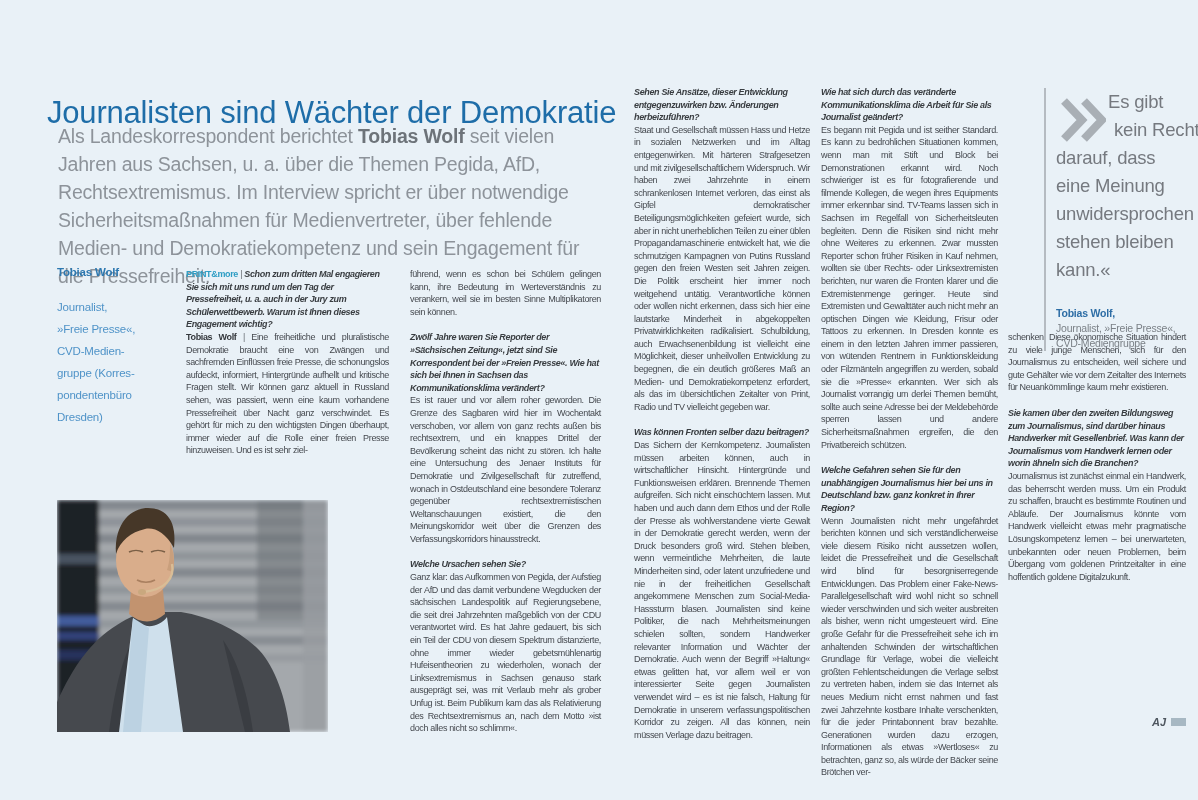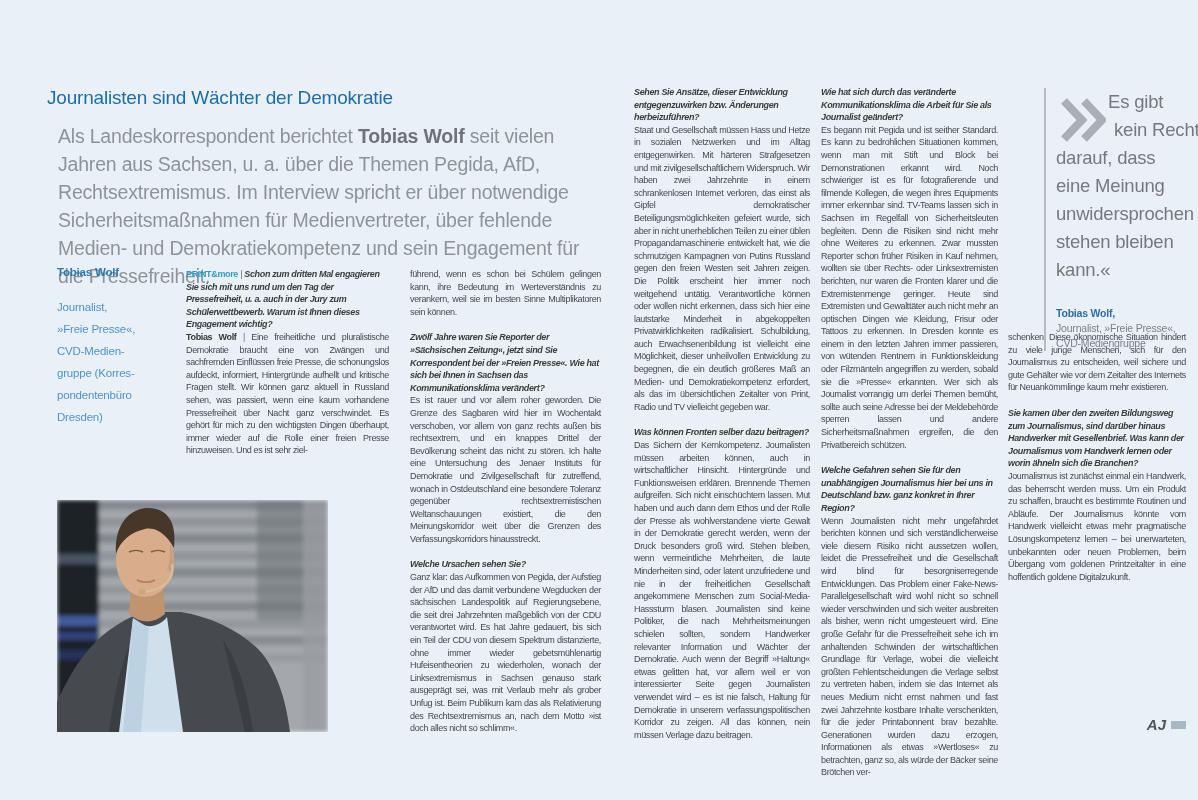--- a/index.html
+++ b/index.html
@@ -5,21 +5,21 @@
   html,body{margin:0;padding:0;background:#d8dde2;}
   .page{
     position:relative;width:1198px;height:800px;overflow:hidden;
     background:#e9f1f7;
     font-family:"Liberation Sans",sans-serif;
     color:#45494f;
   }
   
   .headline{
     position:absolute;left:47px;top:74px;width:580px;
-    font-size:19px;font-weight:400;color:#1e6da8;letter-spacing:-0.2px;
+    font-size:31px;font-weight:400;color:#1e6da8;letter-spacing:-0.2px;
   }
   .intro{
     position:absolute;left:58px;top:122px;width:548px;
     font-size:19.5px;line-height:28px;color:#8d939a;letter-spacing:-0.2px;
   }
   .intro .intro-bold{font-weight:700;color:#6d7379;}
   
   .col{position:absolute;font-size:9px;line-height:12.6px;letter-spacing:-0.35px;}
   .col p{margin:0;}
   .col p.q{margin-top:13px;font-weight:700;font-style:italic;color:#393d41;}
@@ -50,21 +50,21 @@
   .pq-attr-name{font-weight:700;color:#2d6da5;font-size:10.5px;line-height:15px;letter-spacing:-0.2px;}
   .pq-attr-role{color:#7b8187;font-size:10.5px;line-height:15px;white-space:pre-line;letter-spacing:-0.2px;}
   
   .photo{position:absolute;left:57px;top:500px;width:271px;height:232px;overflow:hidden;}
   .photo svg{display:block;}
   
   .footer{
     position:absolute;left:1008px;top:716px;width:178px;
     display:flex;justify-content:flex-end;align-items:center;gap:5px;
   }
-  .aj{font-style:italic;color:#4e565f;font-size:15px;font-weight:700;}
+  .aj{font-style:italic;color:#4e565f;font-size:11px;font-weight:700;}
   .end-rect{width:15px;height:8px;background:#a7b8c3;}
 </style>
 </head>
 <body>
 
 <div class="page">
 
   <h1 class="headline">Journalisten sind Wächter der Demokratie</h1>
   <div class="intro"><span>Als Landeskorrespondent berichtet </span><span class="intro-bold">Tobias Wolf</span><span> seit vielen Jahren aus Sachsen, u. a. über die Themen Pegida, AfD, Rechtsextremismus. Im Interview spricht er über notwendige Sicherheitsmaßnahmen für Medienvertreter, über fehlende Medien- und Demokratiekompetenz und sein Engagement für die Pressefreiheit.</span></div>
 

